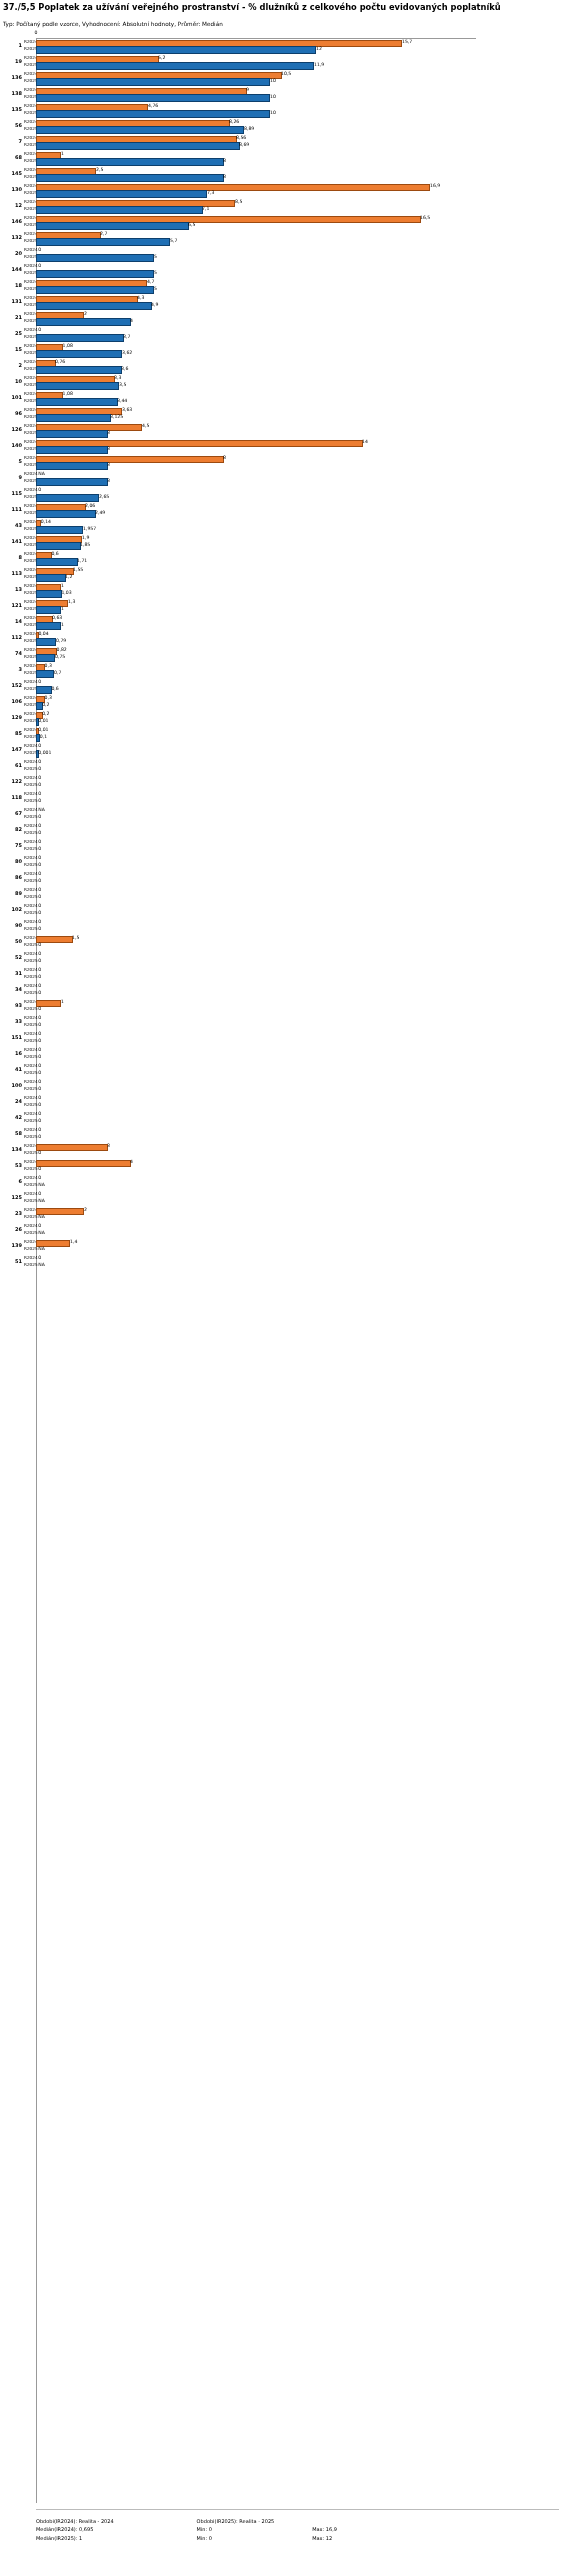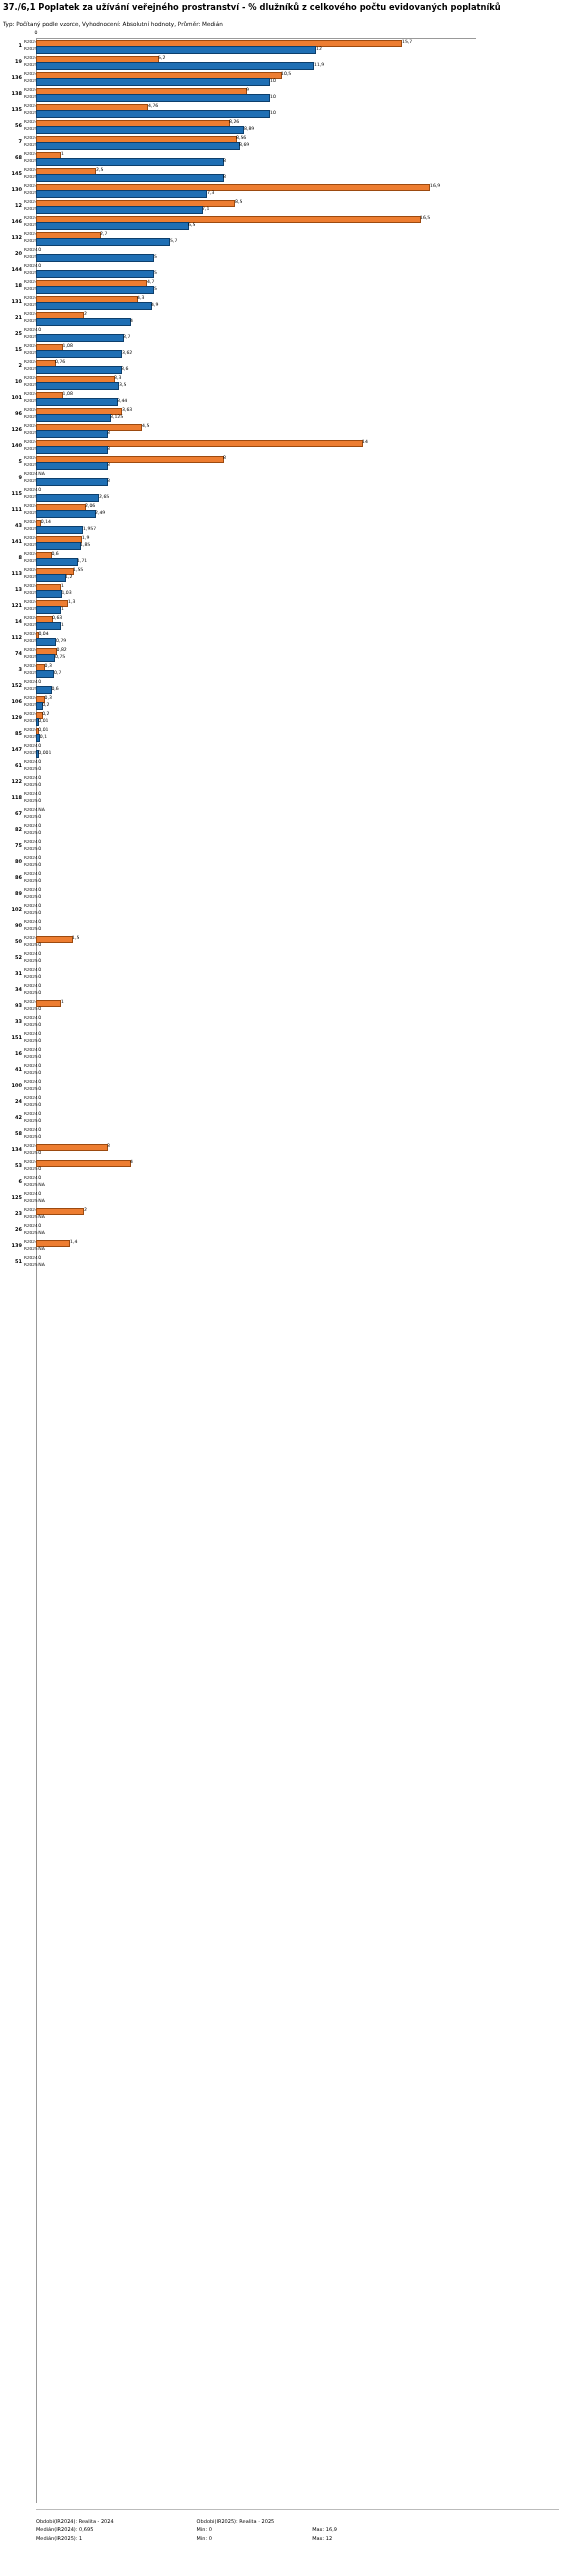--- a/index.html
+++ b/index.html
@@ -27,21 +27,21 @@
   .legend .c3{width:106px;}
   .legend-title{font-size:5px;}
   .legend-row{white-space:nowrap;}
   .sep{position:absolute;left:36px;top:2509px;width:523px;height:0.8px;background:#bbb;}
 </style>
 </head>
 <body>
 
 <div class="page">
 
-  <div class="title">37./6,1 Poplatek za užívání veřejného prostranství - % dlužníků z celkového počtu evidovaných poplatníků</div>
+  <div class="title">37./5,5 Poplatek za užívání veřejného prostranství - % dlužníků z celkového počtu evidovaných poplatníků</div>
   <div class="subtitle">Typ: Počítaný podle vzorce, Vyhodnocení: Absolutní hodnoty, Průměr: Medián</div>
 
   <div class="plot">
     <div class="axis-top"></div>
     <div class="axis-line"></div>
     <div class="rows" id="rows">
         <div class="grp" style="height: 16px;">
           <div class="ylab-cat" style="position: absolute; left: -35px; width: 21px; top: 4.2px;">1</div>
           <div class="bar-row" style="position: absolute; left: 0px; right: 0px; top: 0.8px;">
             <div class="ylab-year" style="left: -12px; top: 0px;">R2024</div>

